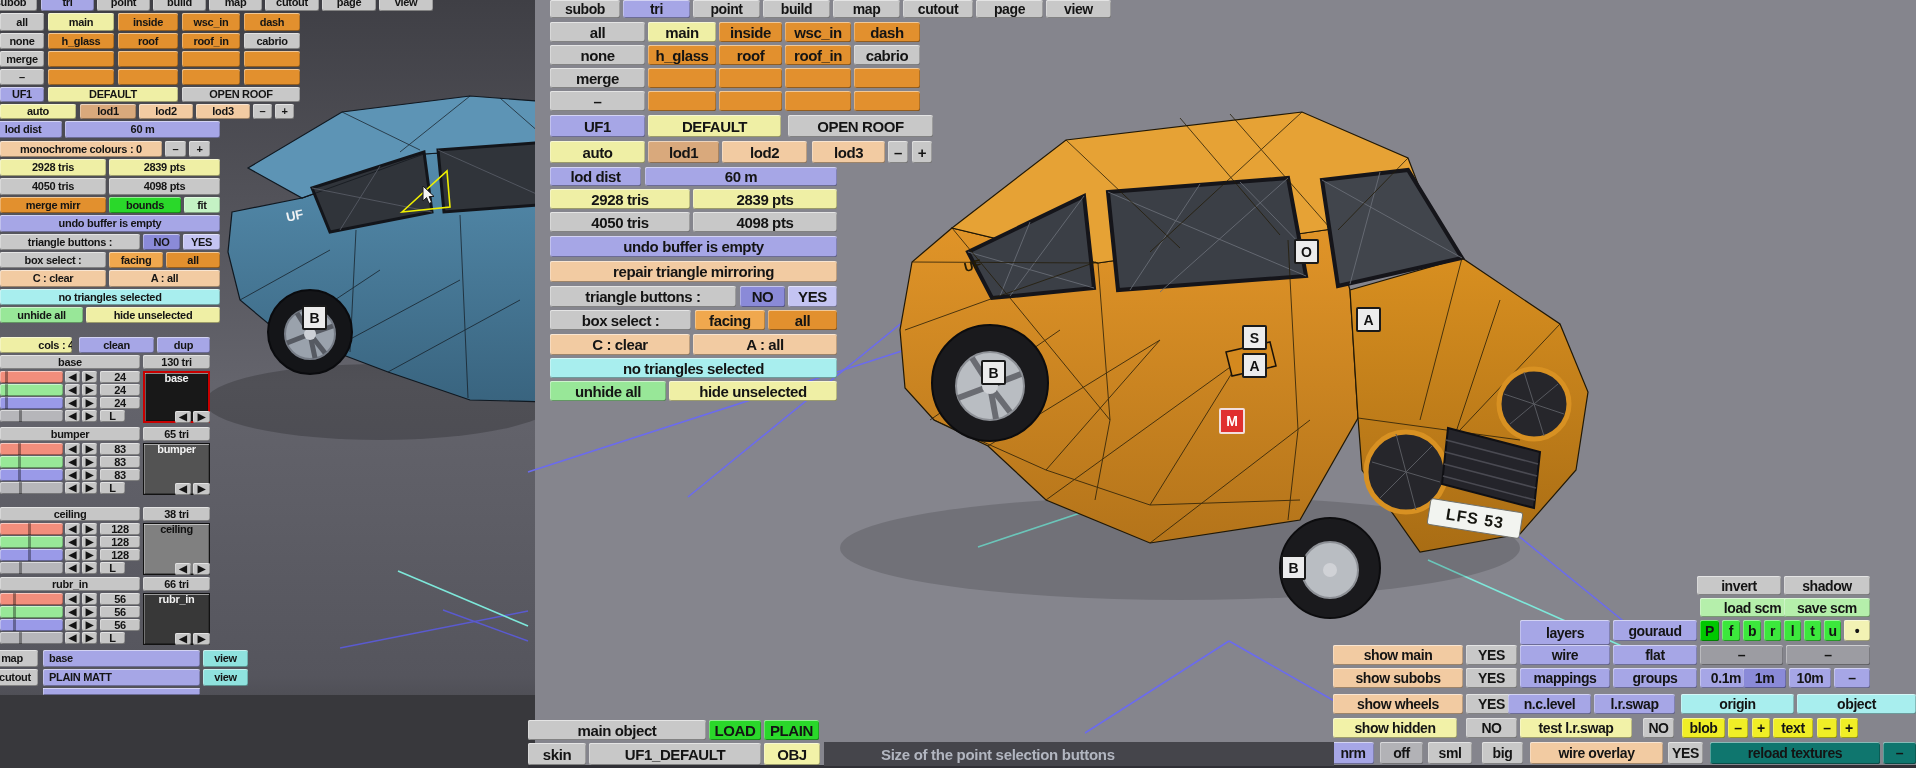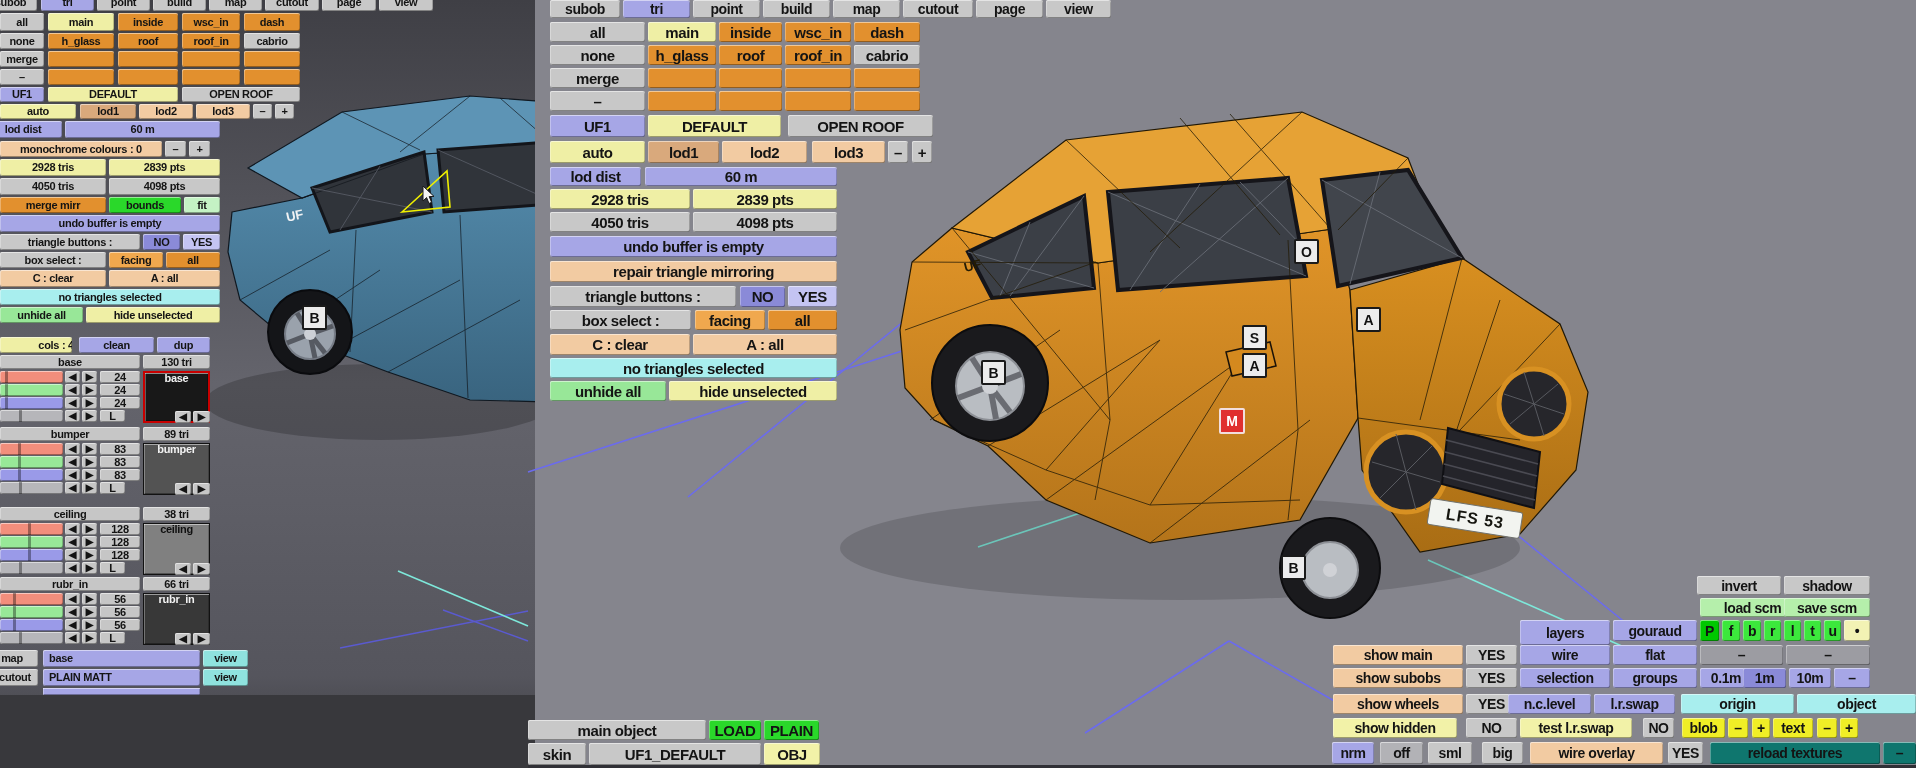--- a/index.html
+++ b/index.html
@@ -319,21 +319,21 @@
         <div class="c f11" style="left: 0px; top: 410px; width: 63px; height: 12px; background: rgb(182, 182, 186);">
           <div style="position: absolute; left: 30%; top: 0px; width: 3px; height: 100%; background: rgba(0, 0, 0, 0.35);"></div>
         </div>
         <div class="c f10" style="left: 65px; top: 410px; width: 15px; height: 12px; background: rgb(198, 198, 198);">◀</div>
         <div class="c f10" style="left: 82px; top: 410px; width: 15px; height: 12px; background: rgb(198, 198, 198);">▶</div>
         <div class="c f11" style="left: 100px; top: 410px; width: 25px; height: 12px; background: rgb(198, 198, 198);">L</div>
         <div class="c f11" style="left: 143px; top: 371px; width: 67px; height: 52px; background: rgb(24, 24, 24); border: 2px solid rgb(200, 0, 0); align-items: flex-start; border-radius: 0px; color: rgb(242, 242, 242);">base</div>
         <div class="c f10" style="left: 175px; top: 411px; width: 16px; height: 12px; background: rgb(198, 198, 198);">◀</div>
         <div class="c f10" style="left: 193px; top: 411px; width: 17px; height: 12px; background: rgb(198, 198, 198);">▶</div>
         <div class="c f11" style="left: 0px; top: 427px; width: 140px; height: 14px; background: rgb(198, 198, 198);">bumper</div>
-        <div class="c f11" style="left: 143px; top: 427px; width: 67px; height: 14px; background: rgb(198, 198, 198);">89 tri</div>
+        <div class="c f11" style="left: 143px; top: 427px; width: 67px; height: 14px; background: rgb(198, 198, 198);">65 tri</div>
         <div class="c f11" style="left: 0px; top: 443px; width: 63px; height: 12px; background: rgb(242, 142, 124);">
           <div style="position: absolute; left: 29%; top: 0px; width: 3px; height: 100%; background: rgba(0, 0, 0, 0.35);"></div>
         </div>
         <div class="c f10" style="left: 65px; top: 443px; width: 15px; height: 12px; background: rgb(198, 198, 198);">◀</div>
         <div class="c f10" style="left: 82px; top: 443px; width: 15px; height: 12px; background: rgb(198, 198, 198);">▶</div>
         <div class="c f11" style="left: 100px; top: 443px; width: 40px; height: 12px; background: rgb(198, 198, 198);">83</div>
         <div class="c f11" style="left: 0px; top: 456px; width: 63px; height: 12px; background: rgb(152, 232, 152);">
           <div style="position: absolute; left: 29%; top: 0px; width: 3px; height: 100%; background: rgba(0, 0, 0, 0.35);"></div>
         </div>
         <div class="c f10" style="left: 65px; top: 456px; width: 15px; height: 12px; background: rgb(198, 198, 198);">◀</div>
@@ -485,20 +485,23 @@
 </div>
 
 <div id="bottom-bar">
   <div class="c f15 bg-gray" style="left:528px;top:720px;width:178px;height:20px;">main object</div>
   <div class="c f15 bg-greenb" style="left:709px;top:720px;width:52px;height:20px;">LOAD</div>
   <div class="c f15 bg-greenb" style="left:764px;top:720px;width:55px;height:20px;">PLAIN</div>
   <div class="c f15 bg-gray" style="left:528px;top:743px;width:58px;height:22px;">skin</div>
   <div class="c f15 bg-gray" style="left:589px;top:743px;width:172px;height:22px;">UF1_DEFAULT</div>
   <div class="c f15 bg-lyellow" style="left:764px;top:743px;width:56px;height:22px;">OBJ</div>
 </div>
+<div id="status-bar">
+      <span>Size of the point selection buttons</span>
+    </div>
 
 <div id="top-right">
   <div class="c f14 bg-gray" style="left:1697px;top:576px;width:84px;height:19px;">invert</div>
   <div class="c f14 bg-gray" style="left:1784px;top:576px;width:86px;height:19px;">shadow</div>
   <div class="c f14 bg-lgreen" style="left:1700px;top:598px;width:105px;height:19px;">load scm</div>
   <div class="c f14 bg-lgreen" style="left:1784px;top:598px;width:86px;height:19px;">save scm</div>
 </div>
 
 <div id="right-panel">
   <div class="c f14 bg-purple" style="left:1520px;top:620px;width:90px;height:25px;">layers</div>
@@ -514,21 +517,21 @@
 
   <div class="c f14 bg-peach" style="left:1333px;top:645px;width:130px;height:20px;">show main</div>
   <div class="c f14 bg-gray" style="left:1466px;top:645px;width:51px;height:20px;">YES</div>
   <div class="c f14 bg-purple" style="left:1520px;top:645px;width:90px;height:20px;">wire</div>
   <div class="c f14 bg-purple" style="left:1613px;top:645px;width:84px;height:20px;">flat</div>
   <div class="c f14 bg-gray3" style="left:1700px;top:645px;width:83px;height:20px;">–</div>
   <div class="c f14 bg-gray3" style="left:1786px;top:645px;width:84px;height:20px;">–</div>
 
   <div class="c f14 bg-peach" style="left:1333px;top:668px;width:130px;height:20px;">show subobs</div>
   <div class="c f14 bg-gray" style="left:1466px;top:668px;width:51px;height:20px;">YES</div>
-  <div class="c f14 bg-purple" style="left:1520px;top:668px;width:90px;height:20px;">selection</div>
+  <div class="c f14 bg-purple" style="left:1520px;top:668px;width:90px;height:20px;">mappings</div>
   <div class="c f14 bg-purple" style="left:1613px;top:668px;width:84px;height:20px;">groups</div>
   <div class="c f14 bg-purple" style="left:1700px;top:668px;width:52px;height:20px;">0.1m</div>
   <div class="c f14 bg-purpled" style="left:1743px;top:668px;width:43px;height:20px;">1m</div>
   <div class="c f14 bg-purple" style="left:1789px;top:668px;width:42px;height:20px;">10m</div>
   <div class="c f14 bg-purple" style="left:1834px;top:668px;width:36px;height:20px;">–</div>
 
   <div class="c f14 bg-peach" style="left:1333px;top:694px;width:130px;height:20px;">show wheels</div>
   <div class="c f14 bg-gray" style="left:1466px;top:694px;width:51px;height:20px;">YES</div>
   <div class="c f14 bg-purple" style="left:1508px;top:694px;width:83px;height:20px;">n.c.level</div>
   <div class="c f14 bg-purple" style="left:1594px;top:694px;width:81px;height:20px;">l.r.swap</div>

